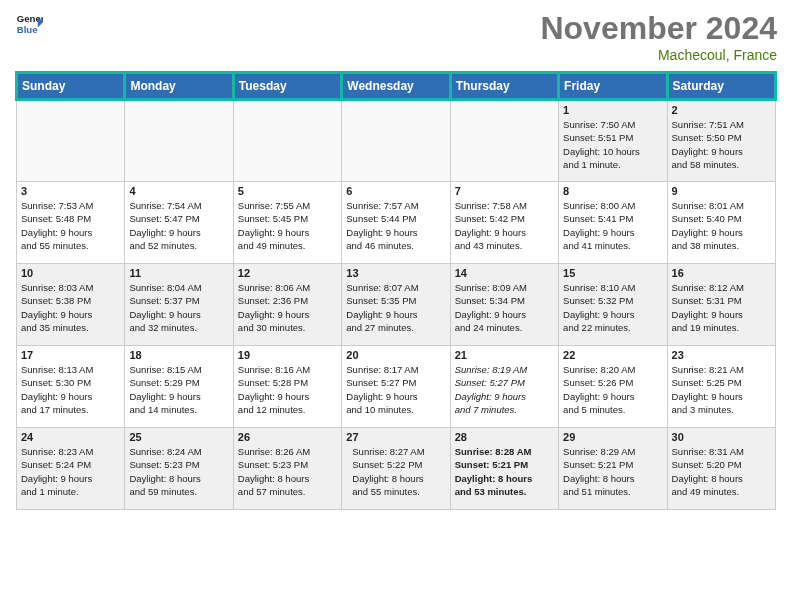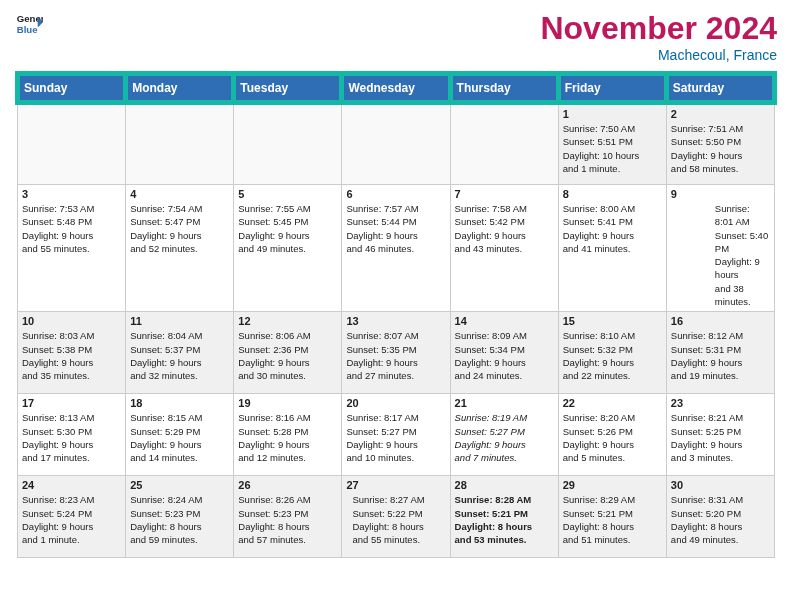--- a/index.html
+++ b/index.html
@@ -28,39 +28,39 @@
       width: 28px;
       height: 28px;
       margin-right: 4px;
     }
     .title-block {
       text-align: right;
     }
     .month-title {
       font-size: 32px;
       font-weight: bold;
-      color: #be185d;
+      color: #737373;
     }
     .location {
       font-size: 14px;
-      color: #0369a1;
+      color: #4d7c0f;
     }
     table {
       width: 100%;
       border-collapse: collapse;
       table-layout: fixed;
     }
     th {
       background-color: #2f6db5;
       color: #fff;
       font-size: 12px;
       font-weight: bold;
       padding: 5px 4px;
       text-align: left;
-      border: 5px solid #14b8a6;
+      border: 3px solid #14b8a6;
     }
     td {
       border: 1px solid #ccc;
       vertical-align: top;
       padding: 3px 4px;
       font-size: 10px;
       color: #222;
       height: 82px;
       background: #fff;
     }
@@ -173,21 +173,21 @@
           </td>
           <td>
             <span class="day-num">8</span>
             <div class="day-info" style="white-space: pre-line;">Sunrise: 8:00 AM
 Sunset: 5:41 PM
 Daylight: 9 hours
 and 41 minutes.</div>
           </td>
           <td>
             <span class="day-num">9</span>
-            <div class="day-info" style="white-space: pre-line; margin-left: 44px;">Sunrise: 8:01 AM
+            <div class="day-info" style="white-space: pre-line;">Sunrise: 8:01 AM
 Sunset: 5:40 PM
 Daylight: 9 hours
 and 38 minutes.</div>
           </td>
         </tr>
         <tr>
           <td class="shaded">
             <span class="day-num">10</span>
             <div class="day-info" style="white-space: pre-line;">Sunrise: 8:03 AM
 Sunset: 5:38 PM

